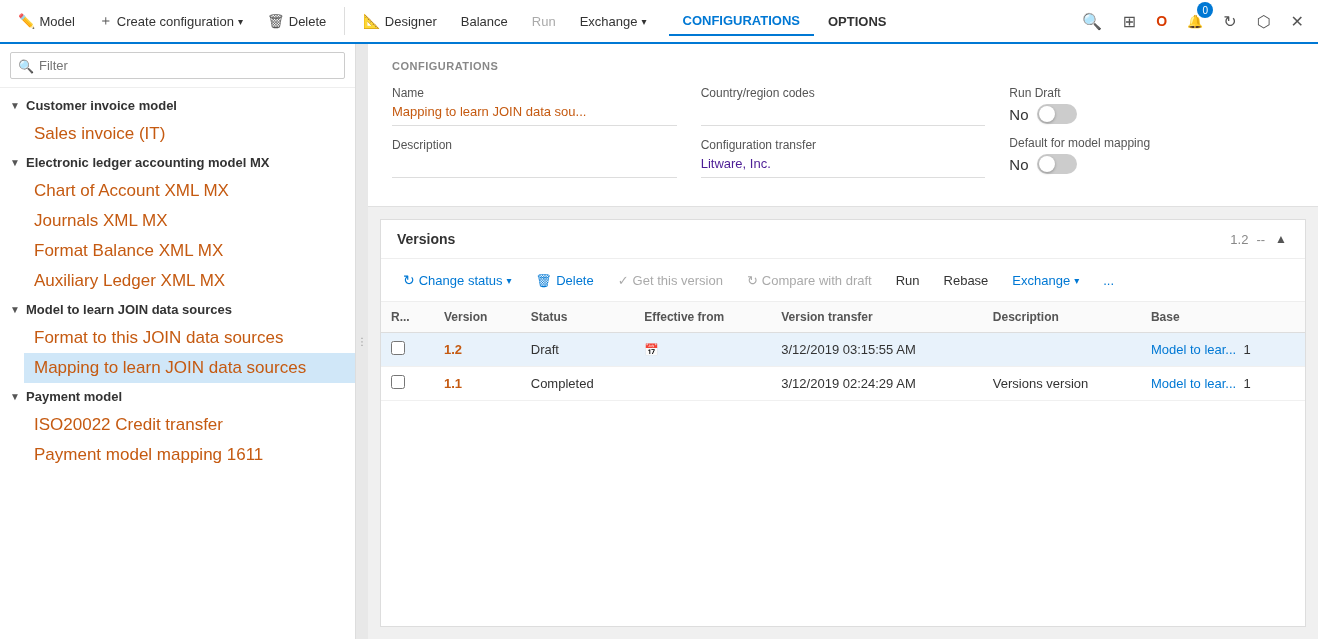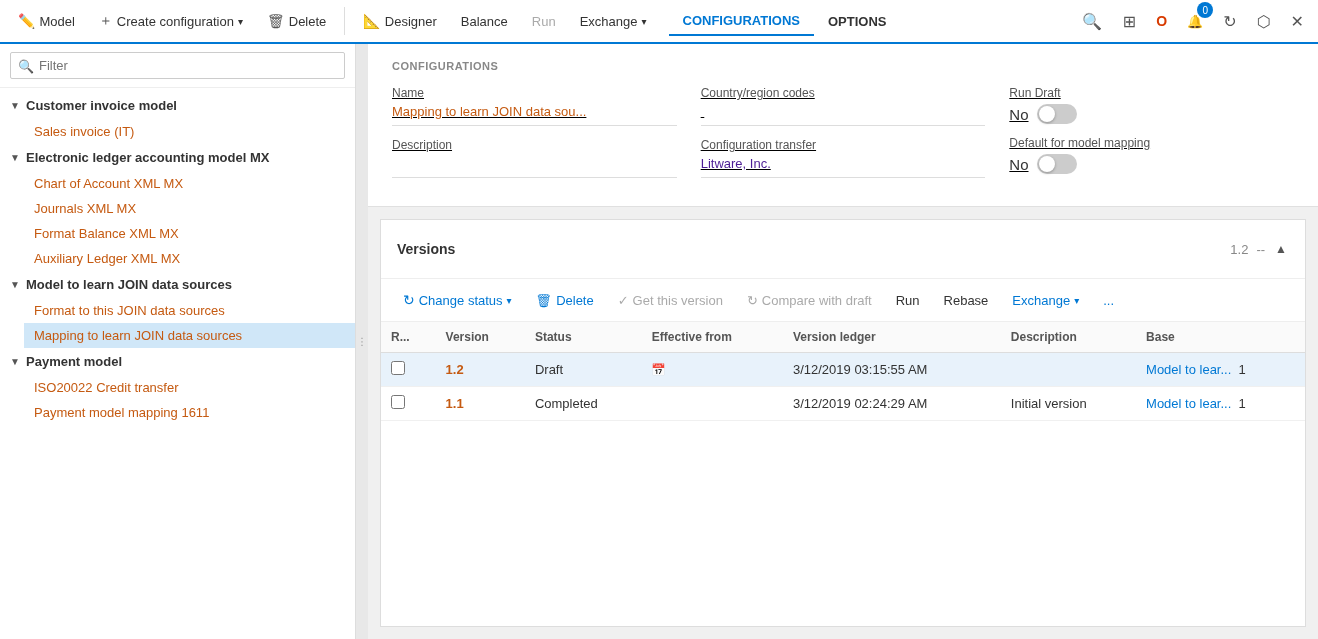--- a/index.html
+++ b/index.html
@@ -83,21 +83,21 @@
       font-weight: 600;
       color: #333;
       font-size: 13px;
     }
     .tree-arrow { font-size: 10px; color: #555; width: 12px; }
     .tree-children { padding-left: 24px; }
     .tree-item {
       padding: 5px 10px;
       cursor: pointer;
       color: #c55a11;
-      font-size: 13px;
+      font-size: 17px;
       display: flex; align-items: center;
     }
     .tree-item.active { background: #d0e7f8; color: #c55a11; }
 
     
     .collapse-handle {
       width: 12px;
       background: #e8e8e8;
       cursor: col-resize;
       display: flex; align-items: center; justify-content: center;
@@ -127,21 +127,21 @@
       text-transform: uppercase;
       letter-spacing: 0.5px;
       margin-bottom: 14px;
       font-weight: 600;
     }
     .config-fields {
       display: grid;
       grid-template-columns: 1fr 1fr 1fr;
       gap: 0 24px;
     }
-    .config-field { margin-bottom: 12px; text-decoration: underline; }
+    .config-field { margin-bottom: 12px; }
     .config-field label { display: block; font-size: 12px; color: #555; margin-bottom: 4px; }
     .config-field-value {
       font-size: 13px;
       color: #c55a11;
       border-bottom: 1px solid #ddd;
       padding-bottom: 3px;
       min-height: 22px;
     }
     .config-field-value.plain { color: #333; }
     .config-field-value.link { color: #4c1d95; cursor: pointer; }
@@ -159,21 +159,21 @@
 
     
     .versions-panel {
       background: #fff;
       margin: 12px;
       border: 1px solid #ddd;
       flex: 1;
     }
     .versions-header {
       display: flex; align-items: center; justify-content: space-between;
-      padding: 20px 16px;
+      padding: 10px 16px;
       border-bottom: 1px solid #eee;
       background: #fff;
     }
     .versions-title { font-weight: 600; font-size: 14px; color: #333; }
     .versions-header-right { display: flex; align-items: center; gap: 8px; color: #888; font-size: 13px; }
     .versions-actions {
       display: flex; align-items: center; gap: 4px;
       padding: 8px 12px;
       border-bottom: 1px solid #eee;
     }
@@ -419,42 +419,42 @@
           <span>...</span>
         </button>
       </div>
       <table class="versions-table">
         <thead>
           <tr id="table-header-row">
               <th>R...</th>
               <th>Version</th>
               <th>Status</th>
               <th>Effective from</th>
-              <th>Version ledger</th>
+              <th>Version transfer</th>
               <th>Description</th>
               <th>Base</th>
             </tr>
         </thead>
         <tbody id="table-body">
             <tr class="selected">
               <td><input type="checkbox" style="width: 14px; height: 14px;"></td>
               <td><span class="version-num">1.2</span></td>
               <td>Draft</td>
               <td><span class="cal-icon">📅</span></td>
               <td>3/12/2019 03:15:55 AM</td>
               <td></td>
               <td><span class="link-val">Model to lear...</span>&nbsp;&nbsp;<span>1</span></td>
             </tr>
             <tr class="">
               <td><input type="checkbox" style="width: 14px; height: 14px;"></td>
               <td><span class="version-num">1.1</span></td>
               <td>Completed</td>
               <td></td>
               <td>3/12/2019 02:24:29 AM</td>
-              <td>Initial version</td>
+              <td>Versions version</td>
               <td><span class="link-val">Model to lear...</span>&nbsp;&nbsp;<span>1</span></td>
             </tr>
           </tbody>
       </table>
     </div>
 
   </div>
 </div>
 
 </body></html>

